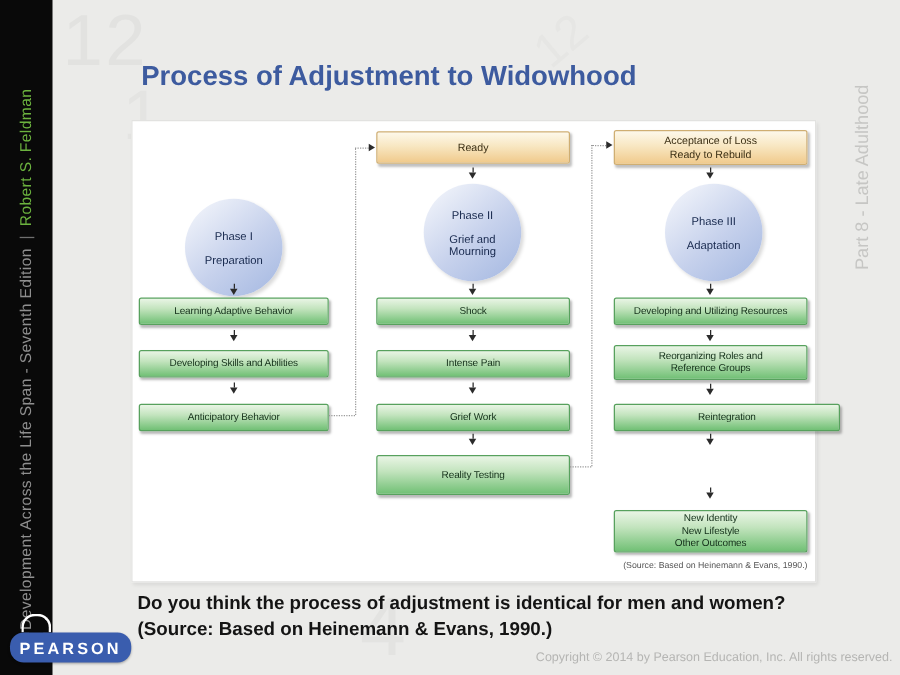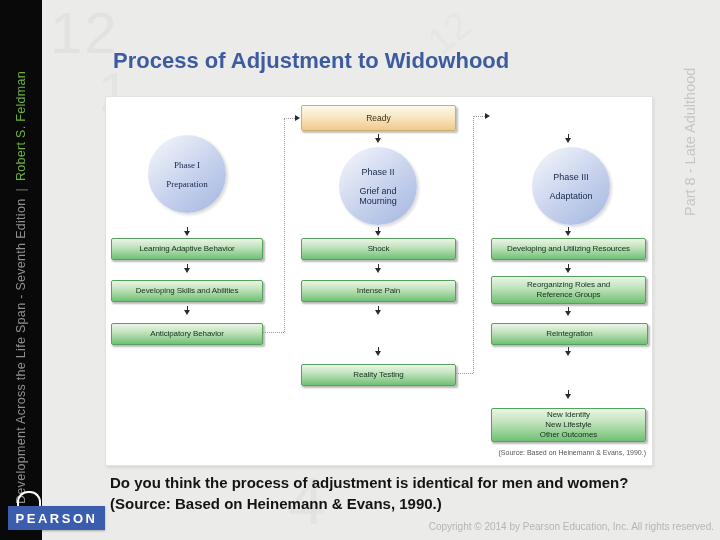--- a/index.html
+++ b/index.html
@@ -16,21 +16,21 @@
   
   .spine{position:absolute;left:0;top:0;width:42px;height:540px;background:#090909;z-index:2;}
   .vtext-left{position:absolute;left:14px;top:504px;transform:rotate(-90deg);transform-origin:0 0;
     width:488px;white-space:nowrap;font-size:12.5px;letter-spacing:.3px;color:#8f8f8f;z-index:3;}
   .vtext-left .sep{color:#6f6f6f;margin:0 7px;}
   .vtext-left .author{color:#6cb33f;}
   .lamp{position:absolute;left:17px;top:491px;width:20px;height:13px;border:2px solid #fff;
     border-bottom:none;border-radius:11px 11px 0 0;z-index:4;}
   .pearson{position:absolute;left:8px;top:506px;width:97px;height:24px;background:#3a5dae;
     color:#fff;font-weight:bold;font-size:13px;letter-spacing:2.5px;display:flex;align-items:center;
-    justify-content:center;z-index:4;box-shadow:0 1px 2px rgba(0,0,0,.3);}
+    justify-content:center;z-index:4;box-shadow:0 1px 2px rgba(0,0,0,.3);border-radius:11px;}
 
   
   .vtext-right{position:absolute;left:682px;top:216px;transform:rotate(-90deg);transform-origin:0 0;
     width:210px;white-space:nowrap;font-size:14.5px;color:#c6c6c4;z-index:2;}
 
   .title{position:absolute;left:113px;top:48px;margin:0;font-size:22px;font-weight:bold;
     color:#3d5b9f;z-index:2;}
 
   
   .panel{position:absolute;left:105px;top:96px;width:546px;height:368px;background:#fff;
@@ -85,47 +85,52 @@
 
   <div class="vtext-right">Part 8 - Late Adulthood</div>
 
   <h1 class="title">Process of Adjustment to Widowhood</h1>
 
   <div class="panel">
 
     <div class="tanbox" style="left:195px;top:8px;width:155px;height:26px;">
       <span>Ready</span>
     </div>
+    <div class="tanbox" style="left:385px;top:7px;width:155px;height:28px;">
+      <span>Acceptance of Loss</span>
+      <span>Ready to Rebuild</span>
+    </div>
 
-    <div class="circle" style="left:42px;top:38px;font-family:Liberation Serif, serif;">
+    <div class="circle" style="left:42px;top:62px;">
       <div>Phase I</div>
       <div>Preparation</div>
     </div>
     <div class="circle" style="left:233px;top:50px;">
       <div>Phase II</div>
       <div style="width:58px;">Grief and Mourning</div>
     </div>
     <div class="circle" style="left:426px;top:50px;">
       <div>Phase III</div>
       <div>Adaptation</div>
     </div>
 
     <div class="gbox" style="left:5px;top:141px;width:152px;height:22px;">Learning Adaptive Behavior</div>
     <div class="gbox" style="left:5px;top:183px;width:152px;height:22px;">Developing Skills and Abilities</div>
     <div class="gbox" style="left:5px;top:226px;width:152px;height:22px;">Anticipatory Behavior</div>
 
     <div class="gbox" style="left:195px;top:141px;width:155px;height:22px;">Shock</div>
     <div class="gbox" style="left:195px;top:183px;width:155px;height:22px;">Intense Pain</div>
-    <div class="gbox" style="left:195px;top:267px;width:155px;height:22px;">Reality Testing</div>
+    <div class="gbox" style="left:195px;top:226px;width:155px;height:22px;">Grief Work</div>
+    <div class="gbox" style="left:195px;top:267px;width:155px;height:32px;">Reality Testing</div>
 
     <div class="gbox" style="left:385px;top:141px;width:155px;height:22px;">Developing and Utilizing Resources</div>
     <div class="gbox" style="left:385px;top:179px;width:155px;height:28px;">
         <span style="width:110px;">Reorganizing Roles and Reference Groups</span>
       </div>
-    <div class="gbox" style="left:385px;top:226px;width:157px;height:22px;">Reintegration</div>
+    <div class="gbox" style="left:385px;top:226px;width:181px;height:22px;">Reintegration</div>
     <div class="gbox" style="left:385px;top:311px;width:155px;height:34px;">
       <span>New Identity</span>
       <span>New Lifestyle</span>
       <span>Other Outcomes</span>
     </div>
 
     <div class="arr" style="left:78px;top:134px;"></div>
     <div class="arr" style="left:78px;top:171px;"></div>
     <div class="arr" style="left:78px;top:213px;"></div>
 

